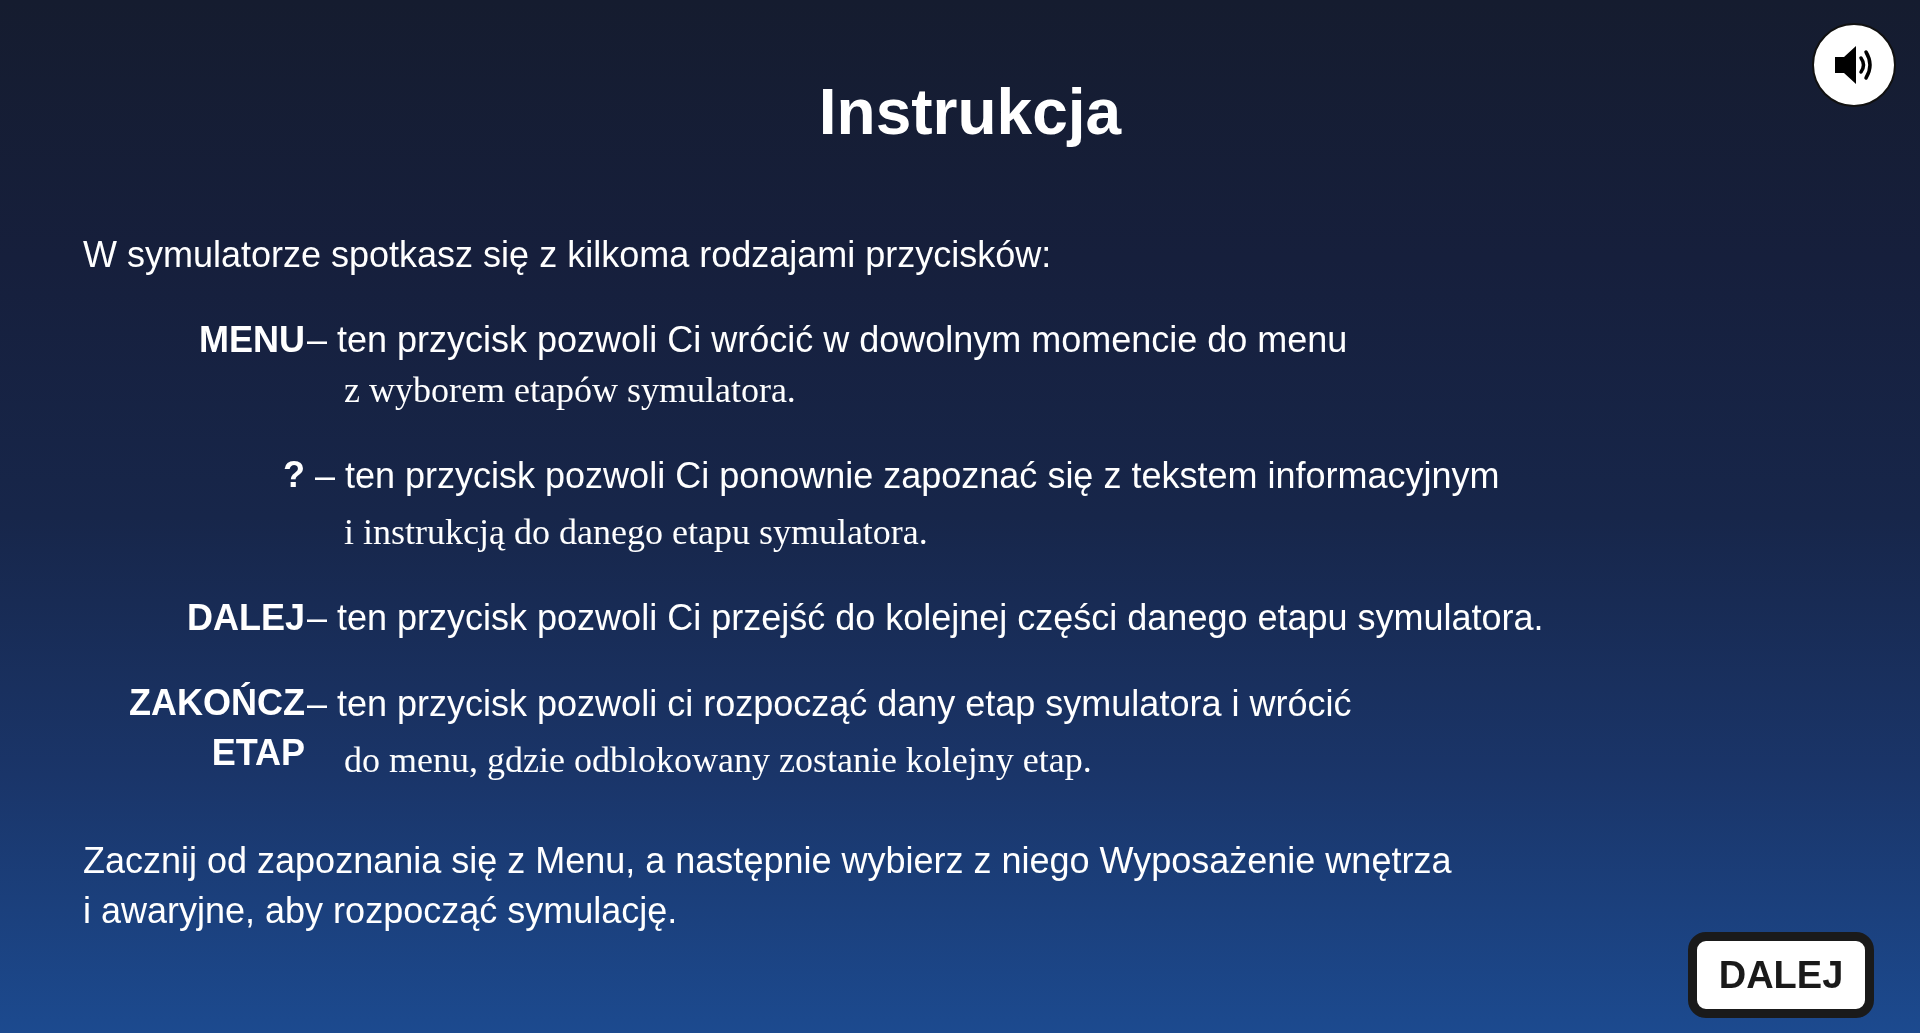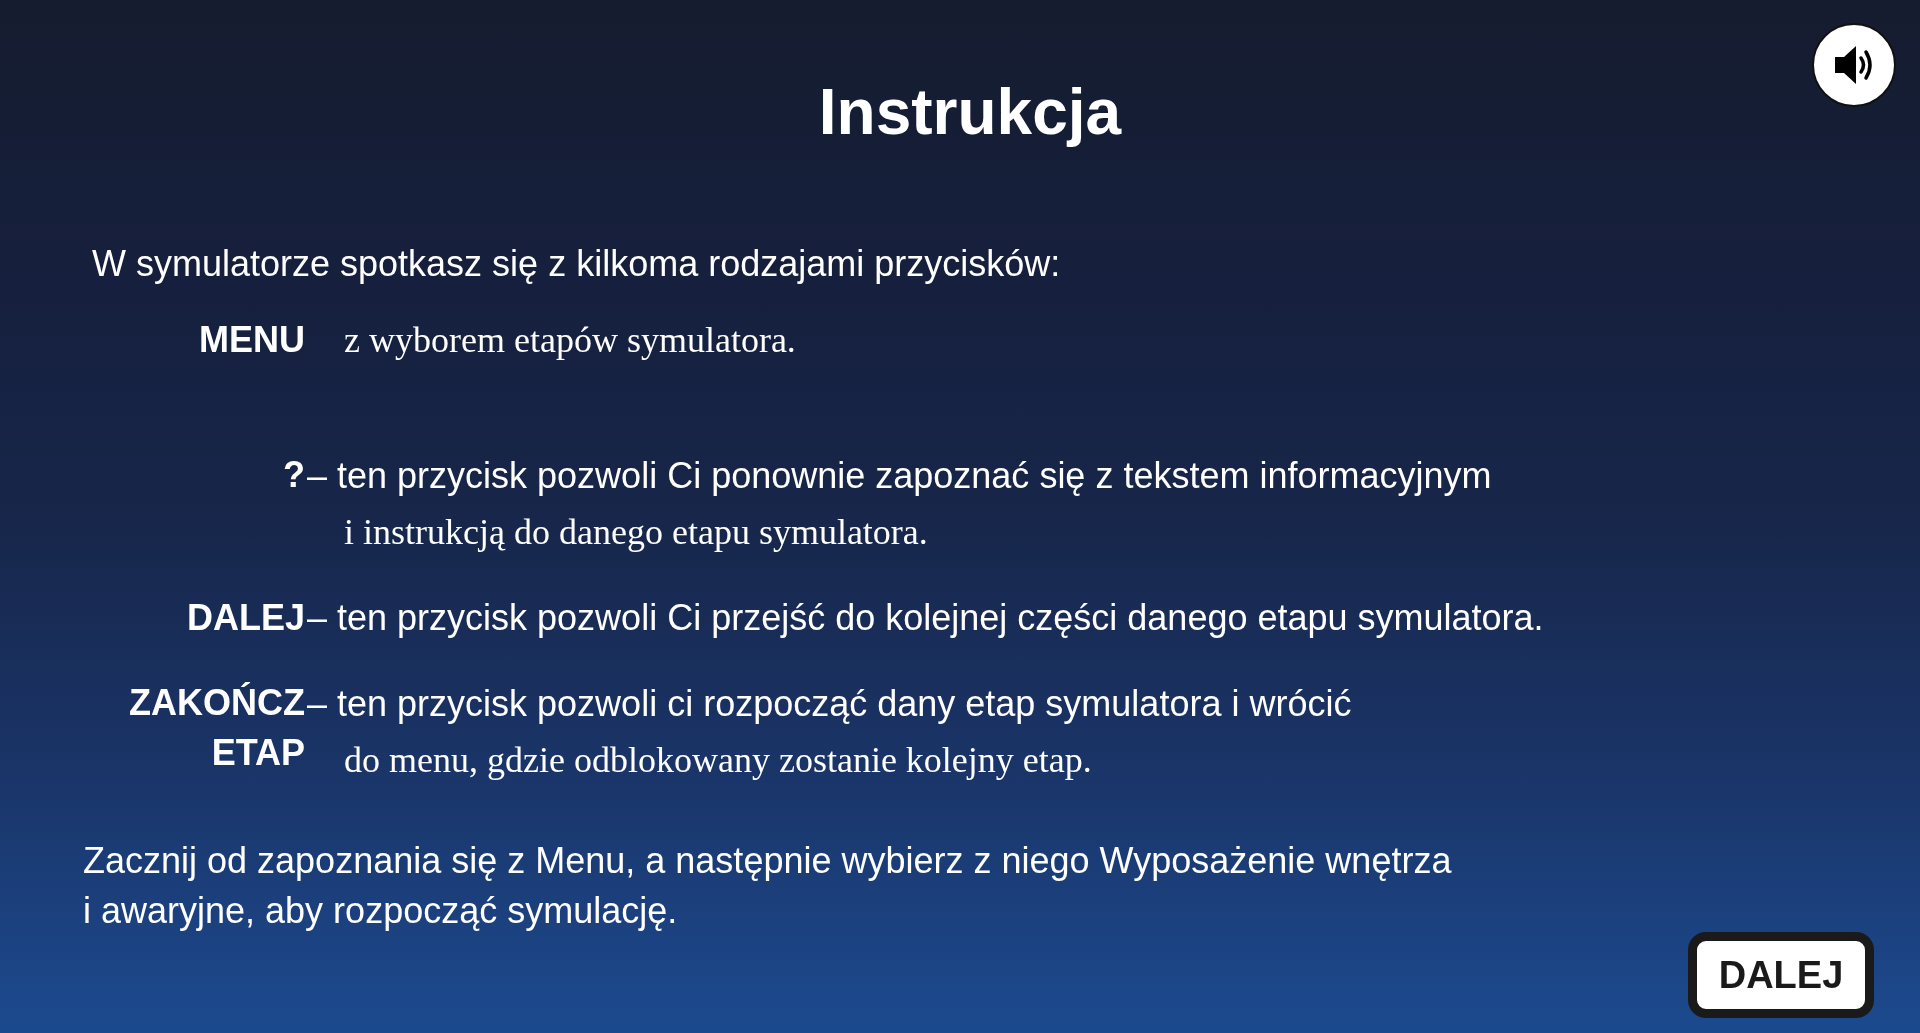--- a/index.html
+++ b/index.html
@@ -45,21 +45,21 @@
     .sound-btn svg {
       width: 54px;
       height: 54px;
     }
     .intro {
       position: absolute;
       left: 83px;
       top: 230px;
       font-size: 36px;
       line-height: 50px;
-      margin: 9px;
+      margin: 0;
     }
     .row {
       position: absolute;
       left: 85px;
       font-size: 36px;
       line-height: 50px;
     }
     .row .key {
       position: absolute;
       left: 0;
@@ -77,21 +77,21 @@
     }
     .row .desc .line2 {
       display: block;
       padding-left: 37px;
       font-family: Liberation Serif, serif;
     }
     .row-menu { top: 315px; }
     .row-menu .desc .line2 { line-height: 50px; }
     .row-help { top: 450px; }
     .row-help .desc .line1, .row-help .desc .line2 { line-height: 57px; display: block; }
-    .row-help .desc .line1 { margin-top: -3px; }
+    .row-help .desc .line1 { margin-top: -3px; margin-left: 8px; }
     .row-dalej { top: 593px; }
     .row-zakoncz { top: 678px; }
     .row-zakoncz .desc .line1, .row-zakoncz .desc .line2 { line-height: 57px; display: block; }
     .row-zakoncz .desc .line1 { margin-top: -3px; }
     .outro {
       position: absolute;
       left: 83px;
       top: 836px;
       font-size: 36px;
       line-height: 50px;
@@ -128,20 +128,21 @@
     <path d="M34,20 Q39,27 34,34" stroke="#000000" stroke-width="3.5" fill="none" stroke-linecap="round"></path>
     <path d="M39,14 Q47,27 39,40" stroke="#000000" stroke-width="3.5" fill="none" stroke-linecap="round"></path>
   </svg>
 </div>
 
 <p class="intro">W symulatorze spotkasz się z kilkoma rodzajami przycisków:</p>
 
 <div class="row row-menu">
   <span class="key">MENU</span>
   <span class="desc">
+    <span class="line1">– ten przycisk pozwoli Ci wrócić w dowolnym momencie do menu</span>
     <span class="line2">z wyborem etapów symulatora.</span>
   </span>
 </div>
 
 <div class="row row-help">
   <span class="key">?</span>
   <span class="desc">
     <span class="line1">– ten przycisk pozwoli Ci ponownie zapoznać się z tekstem informacyjnym</span>
     <span class="line2">i instrukcją do danego etapu symulatora.</span>
   </span>

